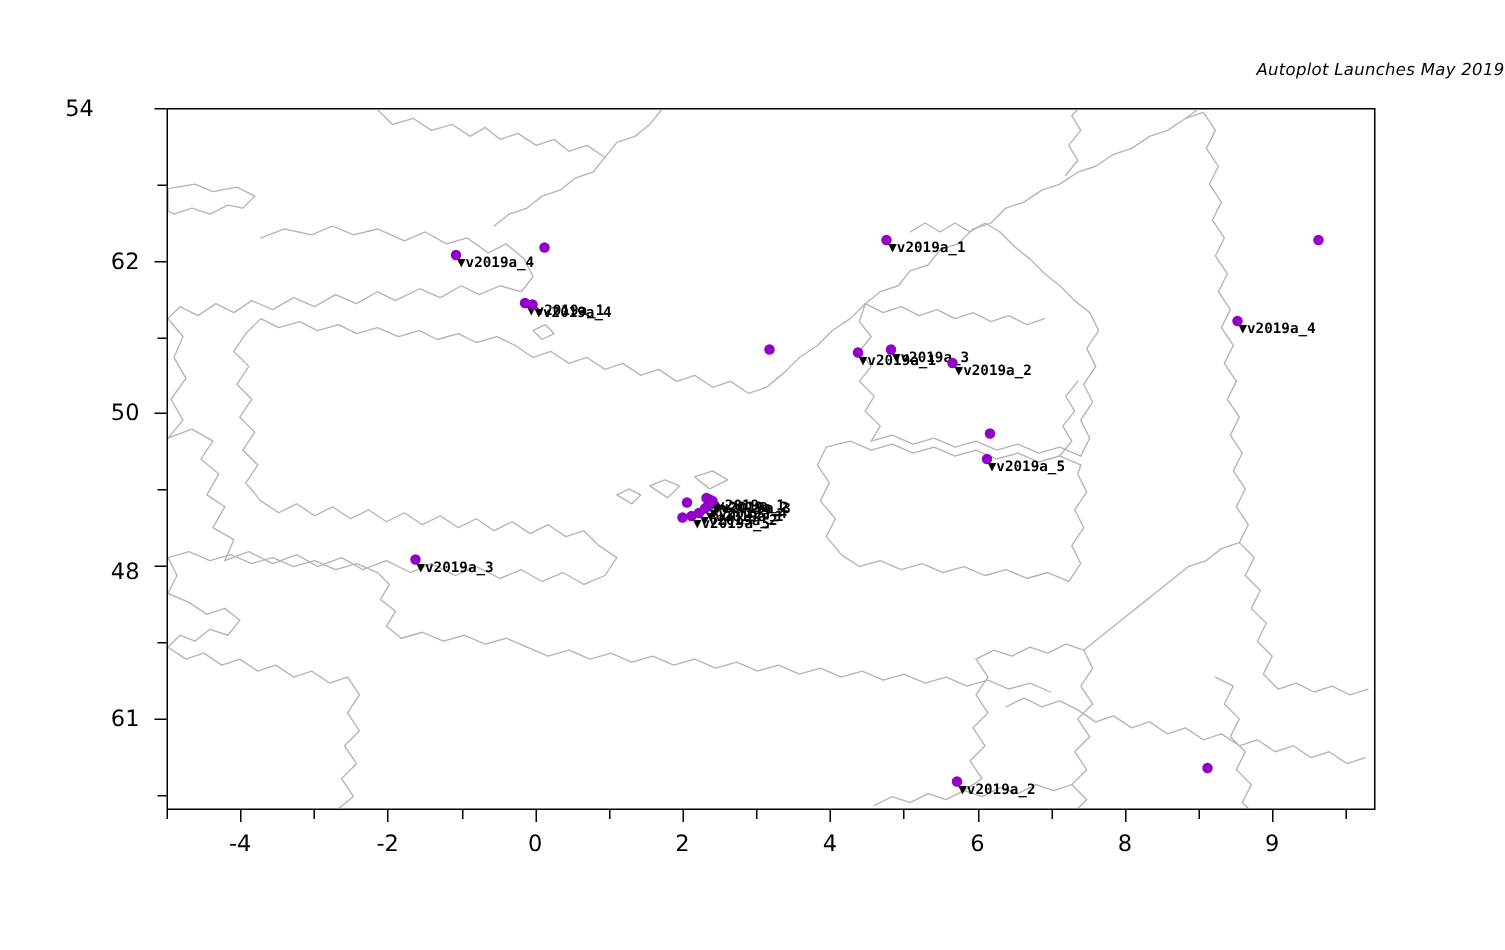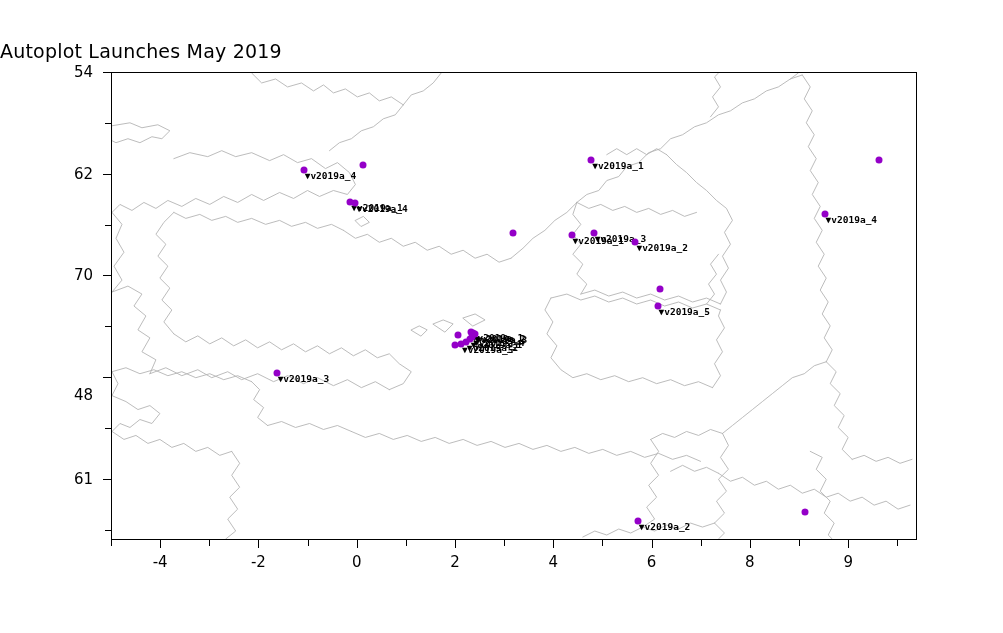--- a/index.html
+++ b/index.html
@@ -19,24 +19,25 @@
     left: 0; top: 0;
     width: 1003px;
     height: 633px;
     background: #ffffff;
   }
   #plot-title {
     position: absolute;
     left: 0;
     top: 40px;
     width: 1003px;
-    text-align: left;
-    font-size: 19px;
+    text-align: right;
+    font-size: 11px;
     color: #000000;
     letter-spacing: 0.2px;
+    font-style: italic;
   }
   
   #axes {
     position: absolute;
     left: 111px;
     top: 72px;
     width: 806px;
     height: 468px;
     border: 1.1px solid #000000;
     box-sizing: border-box;
@@ -290,27 +291,27 @@
         <div class="marker" style="left: 525.866px; top: 447.652px; background: rgb(148, 0, 200);"></div>
         <div class="marker-label" style="left: 526.866px; top: 448.652px;">▼v2019a_2</div>
         <div class="marker" style="left: 692.963px; top: 439.004px; background: rgb(148, 0, 200);"></div>
       </div>
   </div>
 
   <div id="ticks-layer">
       <div class="tick-y" style="top: 478.957px;"></div>
       <div class="ylabel" style="top: 478.957px;">61</div>
       <div class="tick-y" style="top: 377.217px;"></div>
-      <div class="ylabel" style="top: 395px;">48</div>
+      <div class="ylabel" style="top: 381px;">48</div>
       <div class="tick-y" style="top: 275.478px;"></div>
-      <div class="ylabel" style="top: 275.478px;">70</div>
+      <div class="ylabel" style="top: 275.478px;">50</div>
       <div class="tick-y" style="top: 173.739px;"></div>
       <div class="ylabel" style="top: 173.739px;">62</div>
       <div class="tick-y" style="top: 72px;"></div>
-      <div class="ylabel" style="top: 72px;">54</div>
+      <div class="ylabel" style="top: 72px; text-align: center;">54</div>
       <div class="tick-y minor" style="top: 529.826px;"></div>
       <div class="tick-y minor" style="top: 428.087px;"></div>
       <div class="tick-y minor" style="top: 326.348px;"></div>
       <div class="tick-y minor" style="top: 224.609px;"></div>
       <div class="tick-y minor" style="top: 122.87px;"></div>
       <div class="tick-x" style="left: 160.146px;"></div>
       <div class="xlabel" style="left: 160.146px;">-4</div>
       <div class="tick-x" style="left: 258.439px;"></div>
       <div class="xlabel" style="left: 258.439px;">-2</div>
       <div class="tick-x" style="left: 356.732px;"></div>

